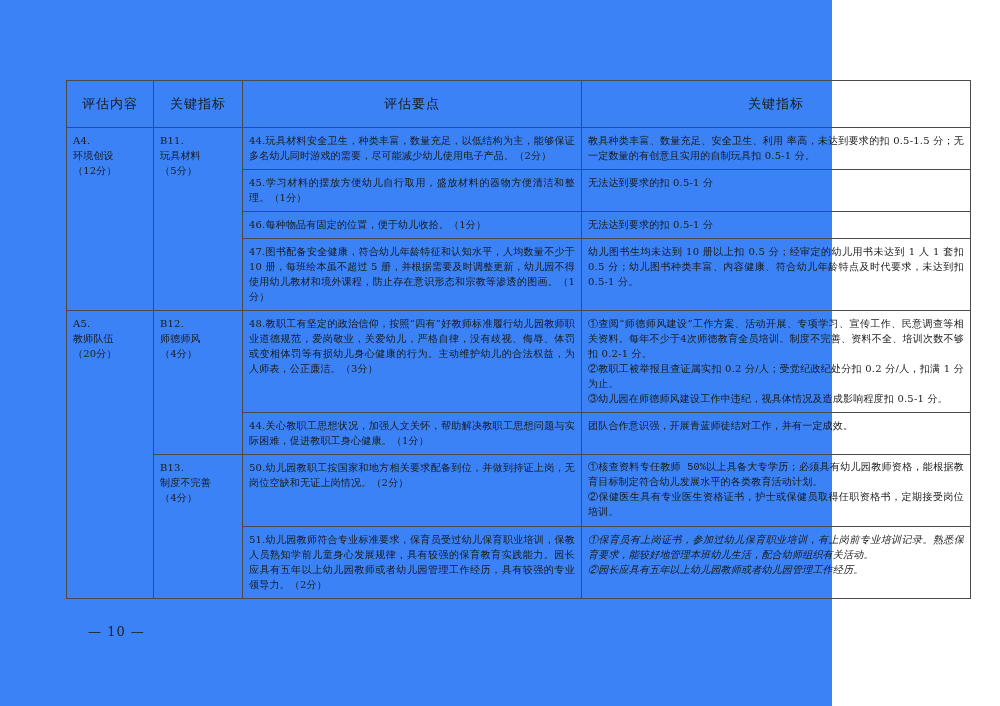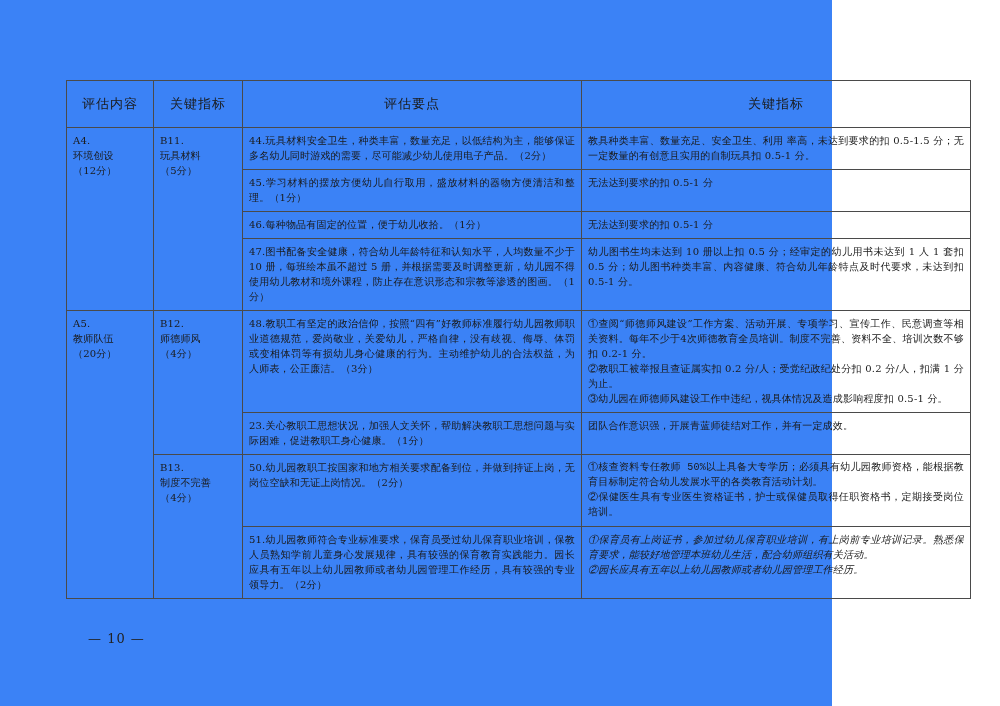--- a/index.html
+++ b/index.html
@@ -72,21 +72,20 @@
     text-justify: inter-ideograph;
   }
   .pad-tall { padding-top: 10px; padding-bottom: 10px; }
   .page-number {
     position: absolute;
     left: 88px;
     top: 624px;
     font-size: 13px;
     letter-spacing: 1px;
     color: #222;
-    margin-top: 7px;
   }
 </style>
 </head>
 <body>
 
 <div class="page">
 
   <div class="table-wrap">
     <table class="eval">
       <thead>
@@ -136,21 +135,21 @@
             <div>B12.</div>
             <div>师德师风</div>
             <div>（4分）</div>
           </td>
           <td class="points-cell">48.教职工有坚定的政治信仰，按照“四有”好教师标准履行幼儿园教师职业道德规范，爱岗敬业，关爱幼儿，严格自律，没有歧视、侮辱、体罚或变相体罚等有损幼儿身心健康的行为。主动维护幼儿的合法权益，为人师表，公正廉洁。（3分）</td>
           <td class="method-cell" style="white-space: pre-line;">①查阅“师德师风建设”工作方案、活动开展、专项学习、宣传工作、民意调查等相关资料。每年不少于4次师德教育全员培训。制度不完善、资料不全、培训次数不够扣 0.2-1 分。
 ②教职工被举报且查证属实扣 0.2 分/人；受党纪政纪处分扣 0.2 分/人，扣满 1 分为止。
 ③幼儿园在师德师风建设工作中违纪，视具体情况及造成影响程度扣 0.5-1 分。</td>
         </tr>
         <tr>
-          <td class="points-cell pad-tall">23.关心教职工思想状况，加强人文关怀，帮助解决教职工思想问题与实际困难，促进教职工身心健康。（1分）</td>
+          <td class="points-cell pad-tall">44.关心教职工思想状况，加强人文关怀，帮助解决教职工思想问题与实际困难，促进教职工身心健康。（1分）</td>
           <td class="method-cell pad-tall">团队合作意识强，开展青蓝师徒结对工作，并有一定成效。</td>
         </tr>
         <tr>
           <td class="center-cell" rowspan="2">
             <div>B13.</div>
             <div>制度不完善</div>
             <div>（4分）</div>
           </td>
           <td class="points-cell pad-tall">50.幼儿园教职工按国家和地方相关要求配备到位，并做到持证上岗，无岗位空缺和无证上岗情况。（2分）</td>
           <td class="method-cell" style="white-space: pre-line; font-family: Liberation Mono, monospace;">①核查资料专任教师 50%以上具备大专学历；必须具有幼儿园教师资格，能根据教育目标制定符合幼儿发展水平的各类教育活动计划。

